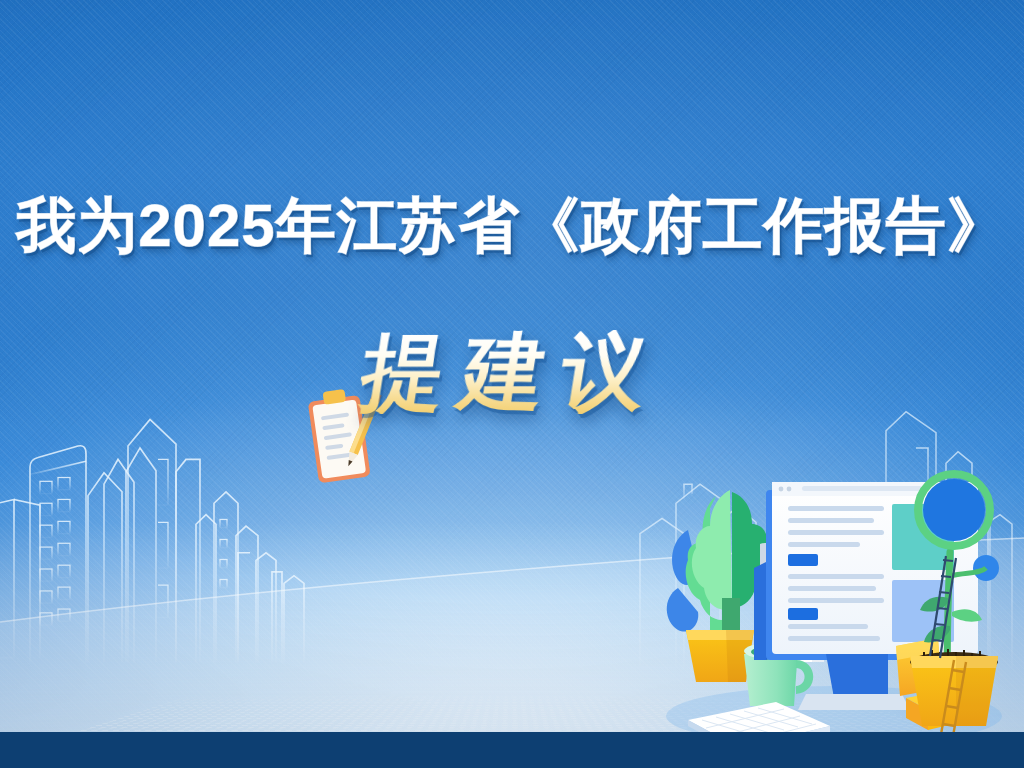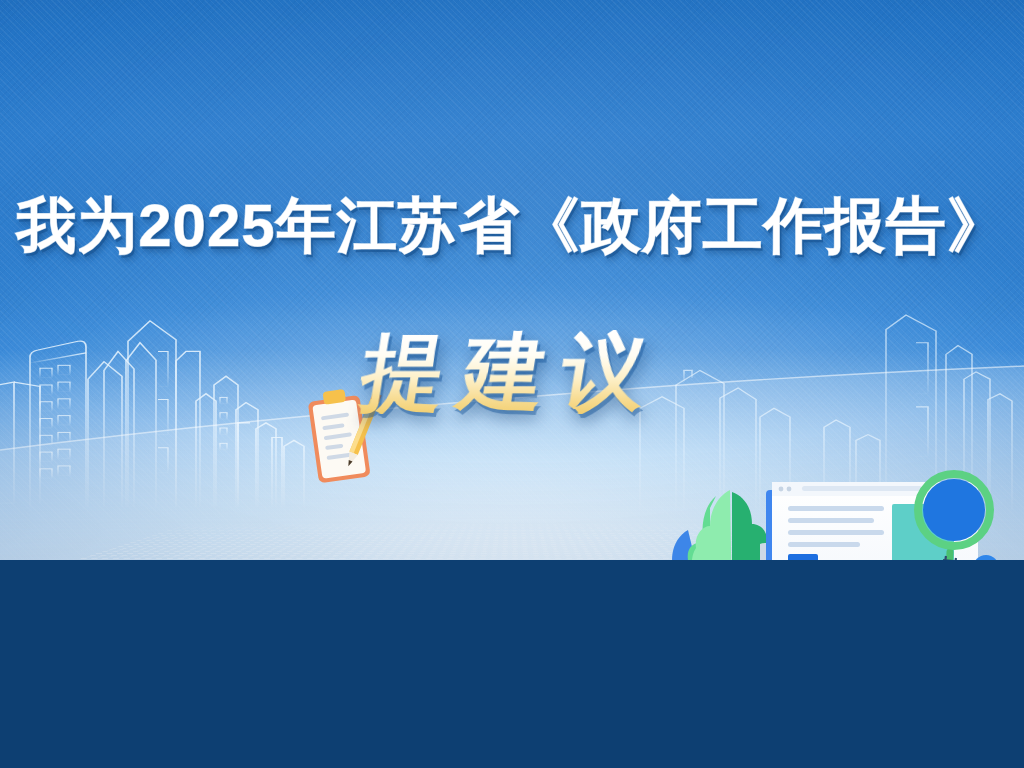--- a/index.html
+++ b/index.html
@@ -1,20 +1,20 @@
 <!DOCTYPE html>
 <html lang="zh"><head>
 <meta charset="utf-8">
 <title>banner</title>
 <style>
   html,body{margin:0;padding:0;background:#0d3f72;}
   *{box-sizing:border-box;}
   .stage{
     position:relative;
-    width:1024px;height:560px;
+    width:1024px;height:732px;
     overflow:hidden;
     font-family:"Liberation Sans","DejaVu Sans",sans-serif;
     background:#2b7fd0;
   }
 
   
   .bg-base{
     position:absolute;inset:0;
     background:
       radial-gradient(115% 78% at 50% 102%, #eaf4fd 0%, #cfe6f9 12%, #a6d0f2 27%, #74aee6 45%, #3b8bd9 66%, #2a7ccd 82%, #2575c6 100%),

